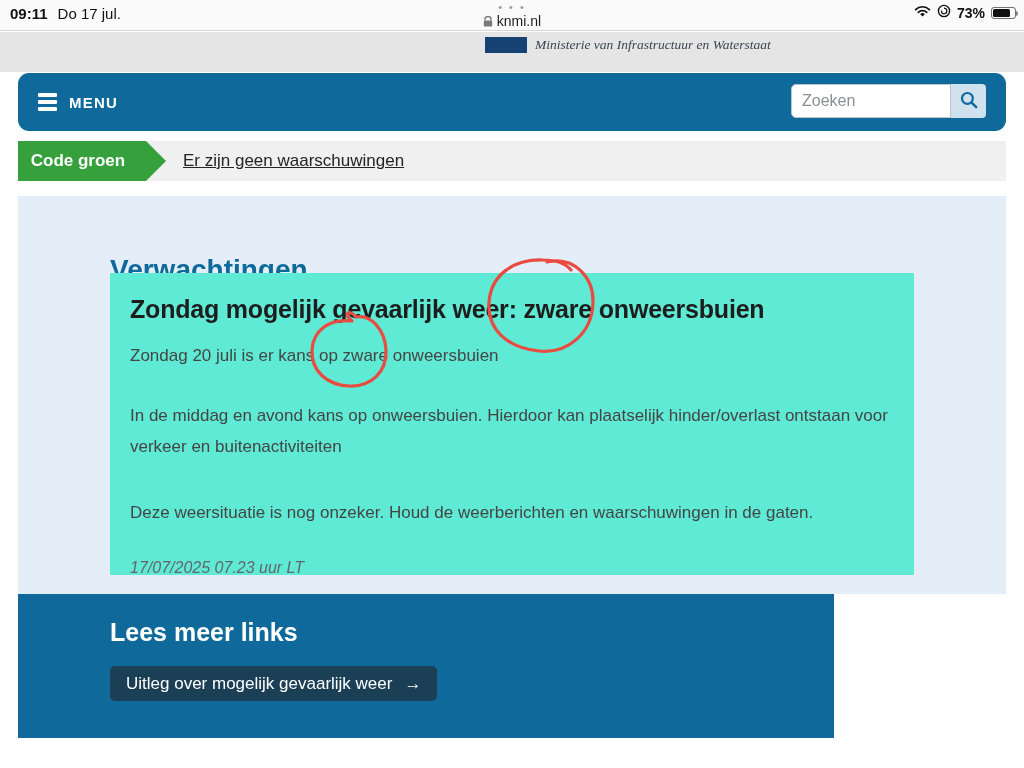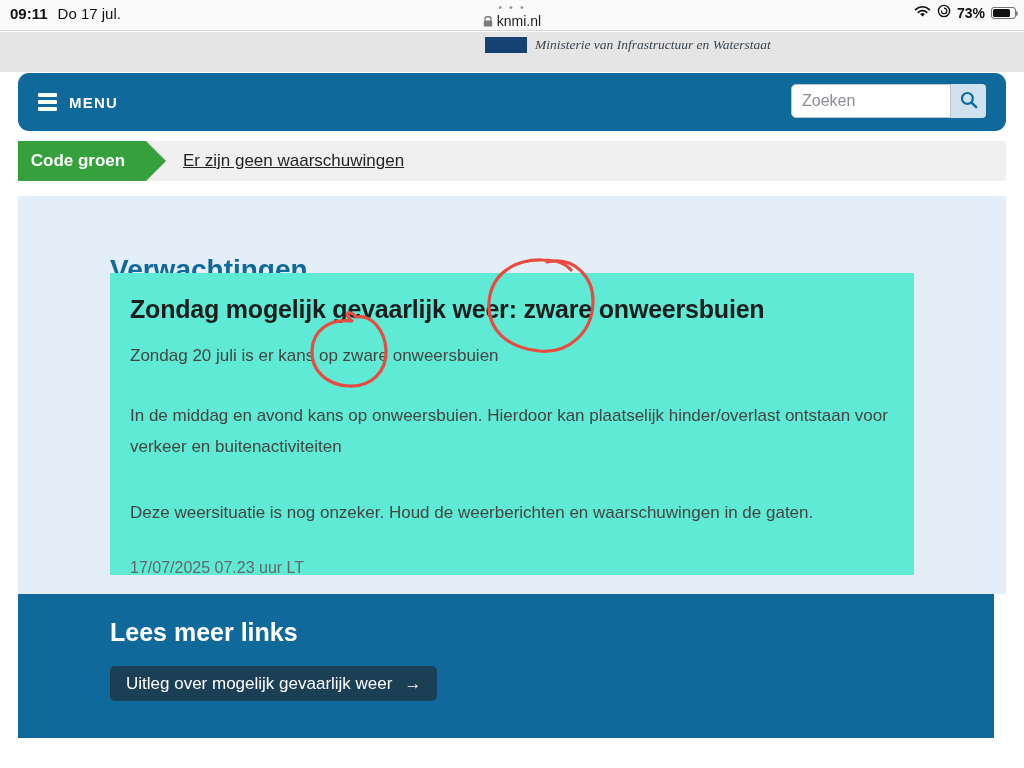--- a/index.html
+++ b/index.html
@@ -101,24 +101,24 @@
     color:var(--primary-blue);font-size:28px;font-weight:700;margin-top:36px;
   }
   .card{
     position:absolute;left:92px;top:77px;width:804px;height:302px;background:#5eead4;
     padding:22px 20px;
   }
   .card h2{font-size:25px;font-weight:700;color:#1d1d1d;letter-spacing:-.2px;}
   .card .sub{margin-top:22px;font-size:17px;color:#454545;}
   .card .para{margin-top:34px;font-size:17px;color:#454545;line-height:1.85;max-width:770px;}
   .card .para2{margin-top:40px;font-size:17px;color:#454545;}
-  .card .stamp{margin-top:36px;font-size:16px;color:#66666a;}
+  .card .stamp{margin-top:36px;font-size:16px;color:#66666a;font-style:italic;}
   
   .links-section{
-    position:absolute;left:18px;top:594px;width:976px;height:144px;
+    position:absolute;left:18px;top:594px;width:816px;height:144px;
     background:var(--primary-blue);
   }
   .links-section h2{
     position:absolute;left:92px;top:24px;color:#fff;font-size:25px;font-weight:700;
   }
   .cta-btn{
     position:absolute;left:92px;top:72px;height:35px;padding:0 16px;
     background:var(--dark-navy);border:none;border-radius:5px;cursor:pointer;
     color:#fff;font-size:17px;font-family:"Liberation Sans",sans-serif;
     display:flex;align-items:center;gap:12px;

